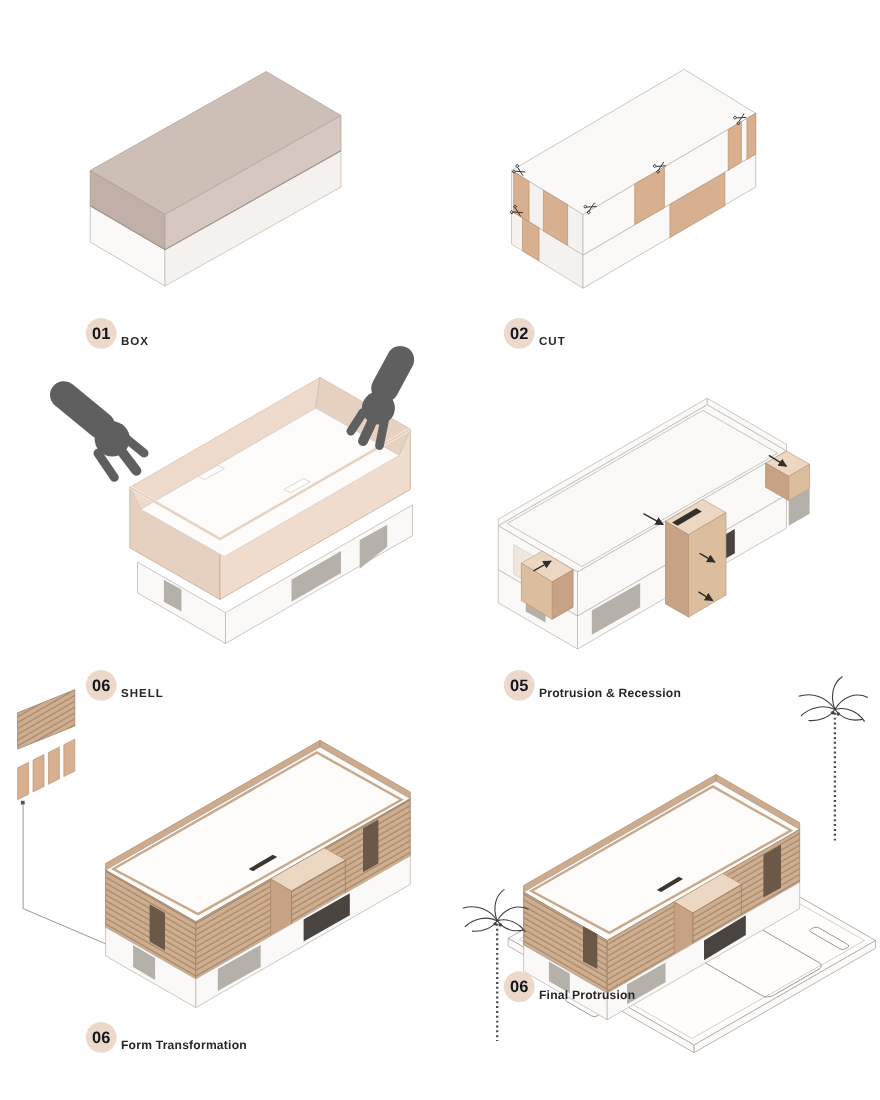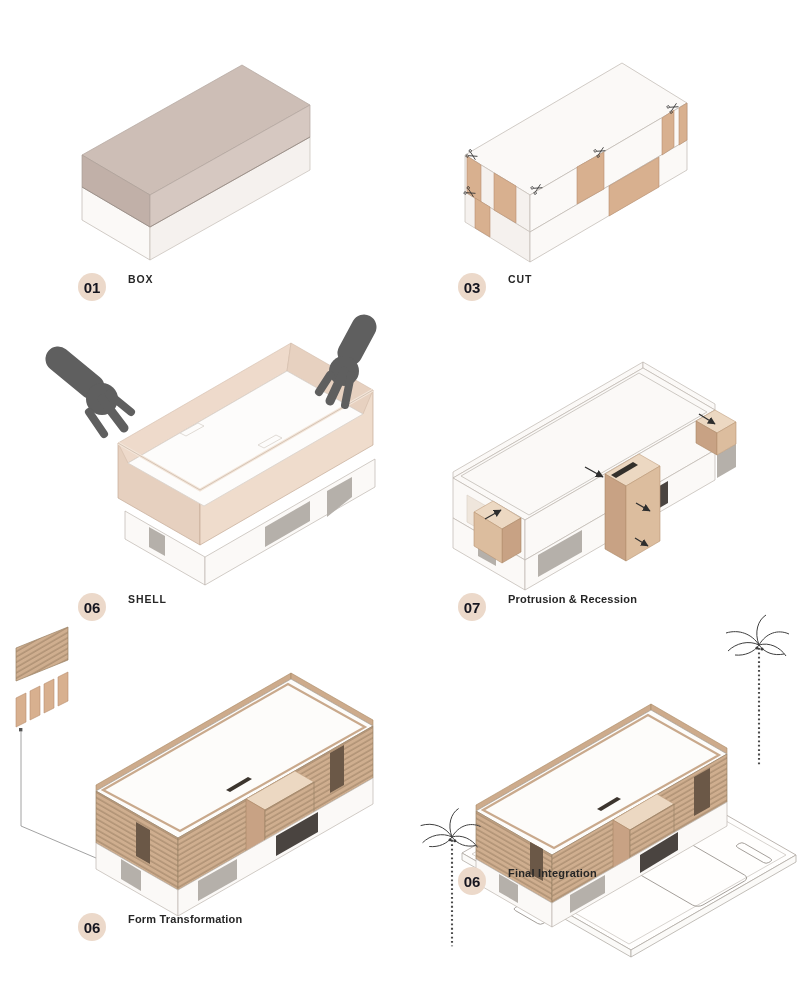--- a/index.html
+++ b/index.html
@@ -2,21 +2,21 @@
 <html style="--badge-bg: #ecd9ca; --badge-text: #15151f; --label-text: #262626; --taupe-top: #cdbeb6; --taupe-left: #c1b0a8; --taupe-right: #d6c8c1; --white-face: #fbf9f7; --tan-panel: #d8b08f; --tan-front: #dcbd9e; --tan-side: #c8a284; --tan-top: #ecd8c2; --shell-left: #e6d0bf; --shell-front: #efdccc; --shell-inner-l: #eedacb; --shell-inner-r: #e7d1c0; --floor-white: #fdfcfb; --hand-gray: #5f5f5f; --opening-gray: #b5b0aa; --glass-dark: #4a4440; --void-dark: #6b5847; --louver-bg: #cfae8f; --louver-line: #a3866a; --parapet-tan: #cdab8c; --ink: #2e2e2e; --palm-ink: #3f3f3f; --ground-line: #b3ada7;"><head>
 <meta charset="utf-8">
 <style>
   html,body{margin:0;padding:0;}
   body{
     width:800px;height:1000px;position:relative;background:#ffffff;
     font-family:"Liberation Sans", sans-serif;overflow:hidden;
   }
   .fig{position:absolute;}
   .fig svg{display:block;overflow:visible;}
-  .caption{position:absolute;display:flex;align-items:flex-start;gap:22px;z-index:9;}
+  .caption{position:absolute;display:flex;align-items:flex-end;gap:4px;z-index:9;margin-top:16px;}
   .badge{
     width:28px;height:28px;border-radius:50%;
     background:var(--badge-bg,#ecd9ca);color:var(--badge-text,#15151f);
     font-weight:700;font-size:15px;display:flex;align-items:center;justify-content:center;
   }
   .label{font-size:11px;color:var(--label-text,#262626);font-weight:700;letter-spacing:.2px;}
   .label.caps{font-size:10.5px;font-weight:600;letter-spacing:.9px;}
 
   
   polygon,path,rect,circle,line,polyline{vector-effect:non-scaling-stroke;}
@@ -324,31 +324,31 @@
         <circle class="palm-dot" cx="3" cy="4" r="1.6"></circle>
     </g>
   </svg>
 </div>
 
 <div class="caption" style="left:78px;top:273px">
   <span class="badge">01</span>
   <span class="label caps">BOX</span>
 </div>
 <div class="caption" style="left:458px;top:273px">
-  <span class="badge">03</span>
+  <span class="badge">02</span>
   <span class="label caps">CUT</span>
 </div>
 <div class="caption" style="left:78px;top:593px">
   <span class="badge">06</span>
   <span class="label caps">SHELL</span>
 </div>
 <div class="caption" style="left:458px;top:593px">
-  <span class="badge">07</span>
+  <span class="badge">05</span>
   <span class="label">Protrusion &amp; Recession</span>
 </div>
 <div class="caption" style="left:78px;top:913px">
   <span class="badge">06</span>
   <span class="label">Form Transformation</span>
 </div>
 <div class="caption" style="left:458px;top:867px">
   <span class="badge">06</span>
-  <span class="label">Final Integration</span>
+  <span class="label">Final Protrusion</span>
 </div>
 
 </body></html>

